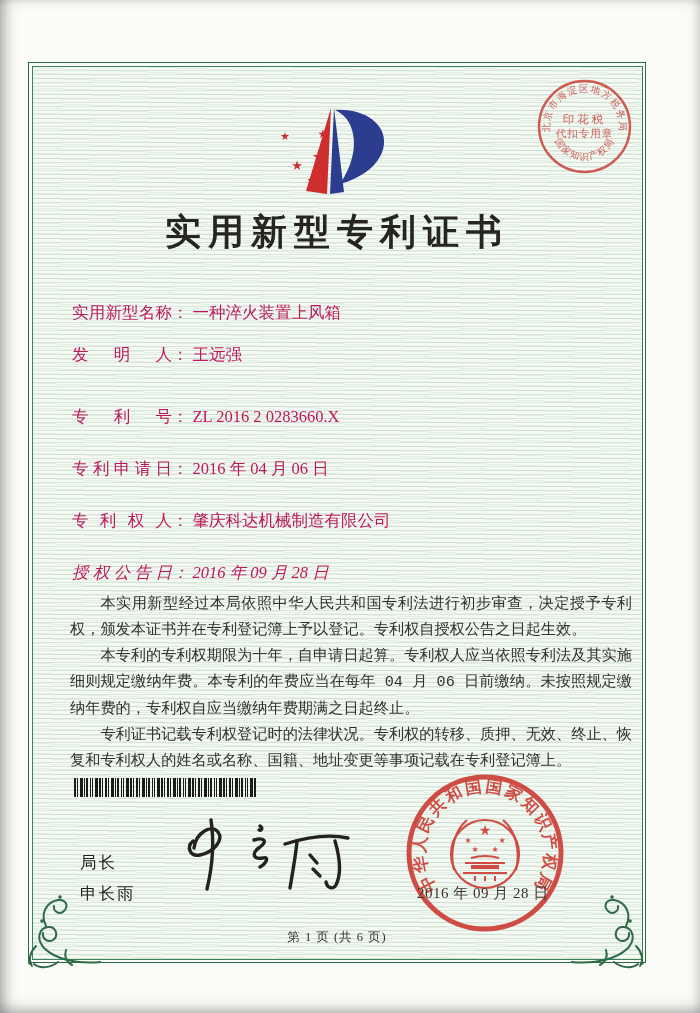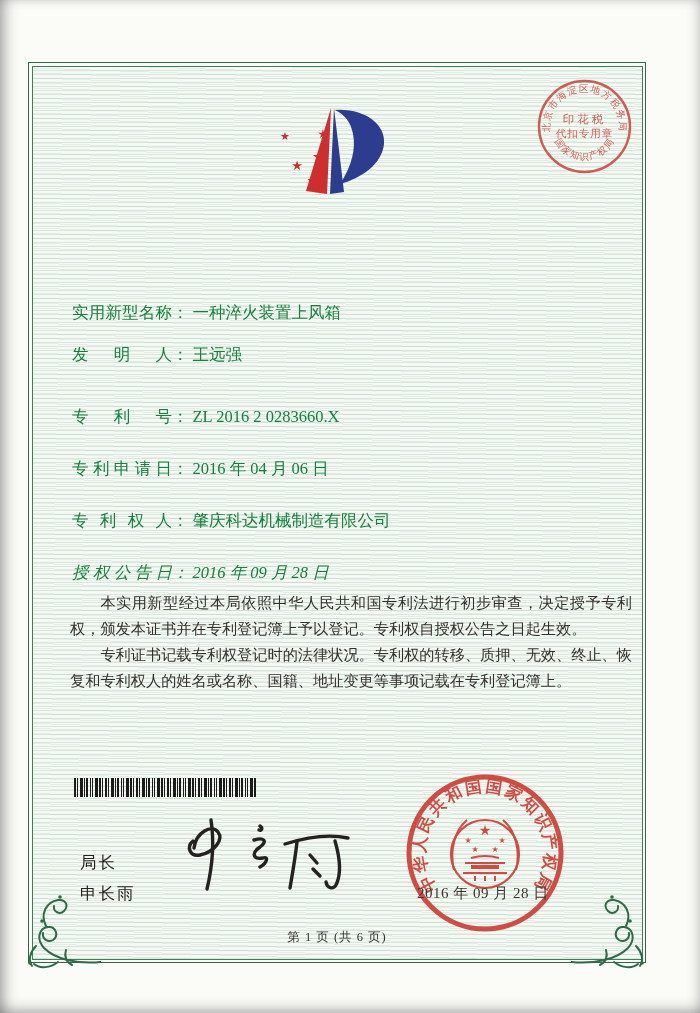--- a/index.html
+++ b/index.html
@@ -47,21 +47,21 @@
   .cnipa-logo{position:absolute;left:276px;top:102px;width:138px;height:96px;z-index:2;}
   .tax-stamp{position:absolute;left:536px;top:78px;width:97px;height:97px;z-index:4;opacity:.88;}
   .tax-stamp text{fill:var(--stamp-red);font-family:"Liberation Serif","DejaVu Serif",serif;}
 
   .title{
     position:absolute;left:28px;top:208px;width:618px;margin:0;
     text-align:center;font-size:36px;font-weight:600;letter-spacing:7px;
     color:#262522;z-index:2;
   }
   .fields{position:absolute;left:72px;top:300px;width:548px;z-index:2;}
-  .field-row{position:absolute;left:0;font-size:16.5px;color:#15803d;white-space:nowrap;}
+  .field-row{position:absolute;left:0;font-size:16.5px;color:#be185d;white-space:nowrap;}
   .field-row:nth-child(1){top:2px;}
   .field-row:nth-child(2){top:44px;}
   .field-row:nth-child(3){top:106px;}
   .field-row:nth-child(4){top:158px;}
   .field-row:nth-child(5){top:210px;}
   .field-row:nth-child(6){top:262px;font-style:italic;}
   .field-label{display:inline-block;width:100px;text-align:justify;text-align-last:justify;vertical-align:bottom;}
   .field-colon{display:inline-block;margin-right:4px;}
   .paragraphs{position:absolute;left:70px;top:591px;width:562px;z-index:2;}
   .paragraphs p{margin:0;font-size:15.2px;line-height:1.72;text-align:justify;text-indent:2em;color:#33302b;font-family:Liberation Mono, monospace;}
@@ -133,20 +133,21 @@
     <text font-size="9.5" letter-spacing="1.5">
       <textPath href="#taxTop" startOffset="50%" text-anchor="middle">北京市海淀区地方税务局</textPath>
     </text>
     <text font-size="9.5" letter-spacing="1">
       <textPath href="#taxBottom" startOffset="50%" text-anchor="middle">国家知识产权局</textPath>
     </text>
     <text x="48.5" y="45" font-size="11.5" text-anchor="middle" letter-spacing="3">印花税</text>
     <text x="48.5" y="59" font-size="10.5" text-anchor="middle" letter-spacing="1">代扣专用章</text>
   </svg>
 
+  <h1 class="title">实用新型专利证书</h1>
 
   <div class="fields">
     <div class="field-row">
       <span class="field-label">实用新型名称</span><span class="field-colon">：</span><span class="field-value">一种淬火装置上风箱</span>
     </div>
     <div class="field-row">
       <span class="field-label">发明人</span><span class="field-colon">：</span><span class="field-value">王远强</span>
     </div>
     <div class="field-row">
       <span class="field-label">专利号</span><span class="field-colon">：</span><span class="field-value">ZL 2016 2 0283660.X</span>
@@ -157,20 +158,21 @@
     <div class="field-row">
       <span class="field-label">专利权人</span><span class="field-colon">：</span><span class="field-value">肇庆科达机械制造有限公司</span>
     </div>
     <div class="field-row">
       <span class="field-label">授权公告日</span><span class="field-colon">：</span><span class="field-value">2016 年 09 月 28 日</span>
     </div>
   </div>
 
   <div class="paragraphs">
     <p>本实用新型经过本局依照中华人民共和国专利法进行初步审查，决定授予专利权，颁发本证书并在专利登记簿上予以登记。专利权自授权公告之日起生效。</p>
+    <p>本专利的专利权期限为十年，自申请日起算。专利权人应当依照专利法及其实施细则规定缴纳年费。本专利的年费应当在每年 04 月 06 日前缴纳。未按照规定缴纳年费的，专利权自应当缴纳年费期满之日起终止。</p>
     <p>专利证书记载专利权登记时的法律状况。专利权的转移、质押、无效、终止、恢复和专利权人的姓名或名称、国籍、地址变更等事项记载在专利登记簿上。</p>
   </div>
 
   <div class="barcode"><span style="width:2px;margin-right:1px"></span><span style="width:1px;margin-right:2px"></span><span style="width:3px;margin-right:1px"></span><span style="width:1px;margin-right:1px"></span><span style="width:2px;margin-right:2px"></span><span style="width:1px;margin-right:1px"></span><span style="width:1px;margin-right:2px"></span><span style="width:3px;margin-right:1px"></span><span style="width:2px;margin-right:1px"></span><span style="width:1px;margin-right:2px"></span><span style="width:2px;margin-right:1px"></span><span style="width:1px;margin-right:2px"></span><span style="width:3px;margin-right:1px"></span><span style="width:1px;margin-right:1px"></span><span style="width:2px;margin-right:2px"></span><span style="width:1px;margin-right:1px"></span><span style="width:1px;margin-right:2px"></span><span style="width:3px;margin-right:1px"></span><span style="width:2px;margin-right:1px"></span><span style="width:1px;margin-right:2px"></span><span style="width:2px;margin-right:1px"></span><span style="width:1px;margin-right:2px"></span><span style="width:3px;margin-right:1px"></span><span style="width:1px;margin-right:1px"></span><span style="width:2px;margin-right:2px"></span><span style="width:1px;margin-right:1px"></span><span style="width:1px;margin-right:2px"></span><span style="width:3px;margin-right:1px"></span><span style="width:2px;margin-right:1px"></span><span style="width:1px;margin-right:2px"></span><span style="width:2px;margin-right:1px"></span><span style="width:1px;margin-right:2px"></span><span style="width:3px;margin-right:1px"></span><span style="width:1px;margin-right:1px"></span><span style="width:2px;margin-right:2px"></span><span style="width:1px;margin-right:1px"></span><span style="width:1px;margin-right:2px"></span><span style="width:3px;margin-right:1px"></span><span style="width:2px;margin-right:1px"></span><span style="width:1px;margin-right:2px"></span><span style="width:2px;margin-right:1px"></span><span style="width:1px;margin-right:2px"></span><span style="width:3px;margin-right:1px"></span><span style="width:1px;margin-right:1px"></span><span style="width:2px;margin-right:2px"></span><span style="width:1px;margin-right:1px"></span><span style="width:1px;margin-right:2px"></span><span style="width:3px;margin-right:1px"></span><span style="width:2px;margin-right:1px"></span><span style="width:1px;margin-right:2px"></span><span style="width:2px;margin-right:1px"></span><span style="width:1px;margin-right:2px"></span><span style="width:3px;margin-right:1px"></span><span style="width:1px;margin-right:1px"></span><span style="width:2px;margin-right:2px"></span><span style="width:1px;margin-right:1px"></span><span style="width:1px;margin-right:2px"></span><span style="width:3px;margin-right:1px"></span><span style="width:2px;margin-right:1px"></span></div>
 
   <div class="director">
     <div>局长</div>
     <div>申长雨</div>
   </div>
 

